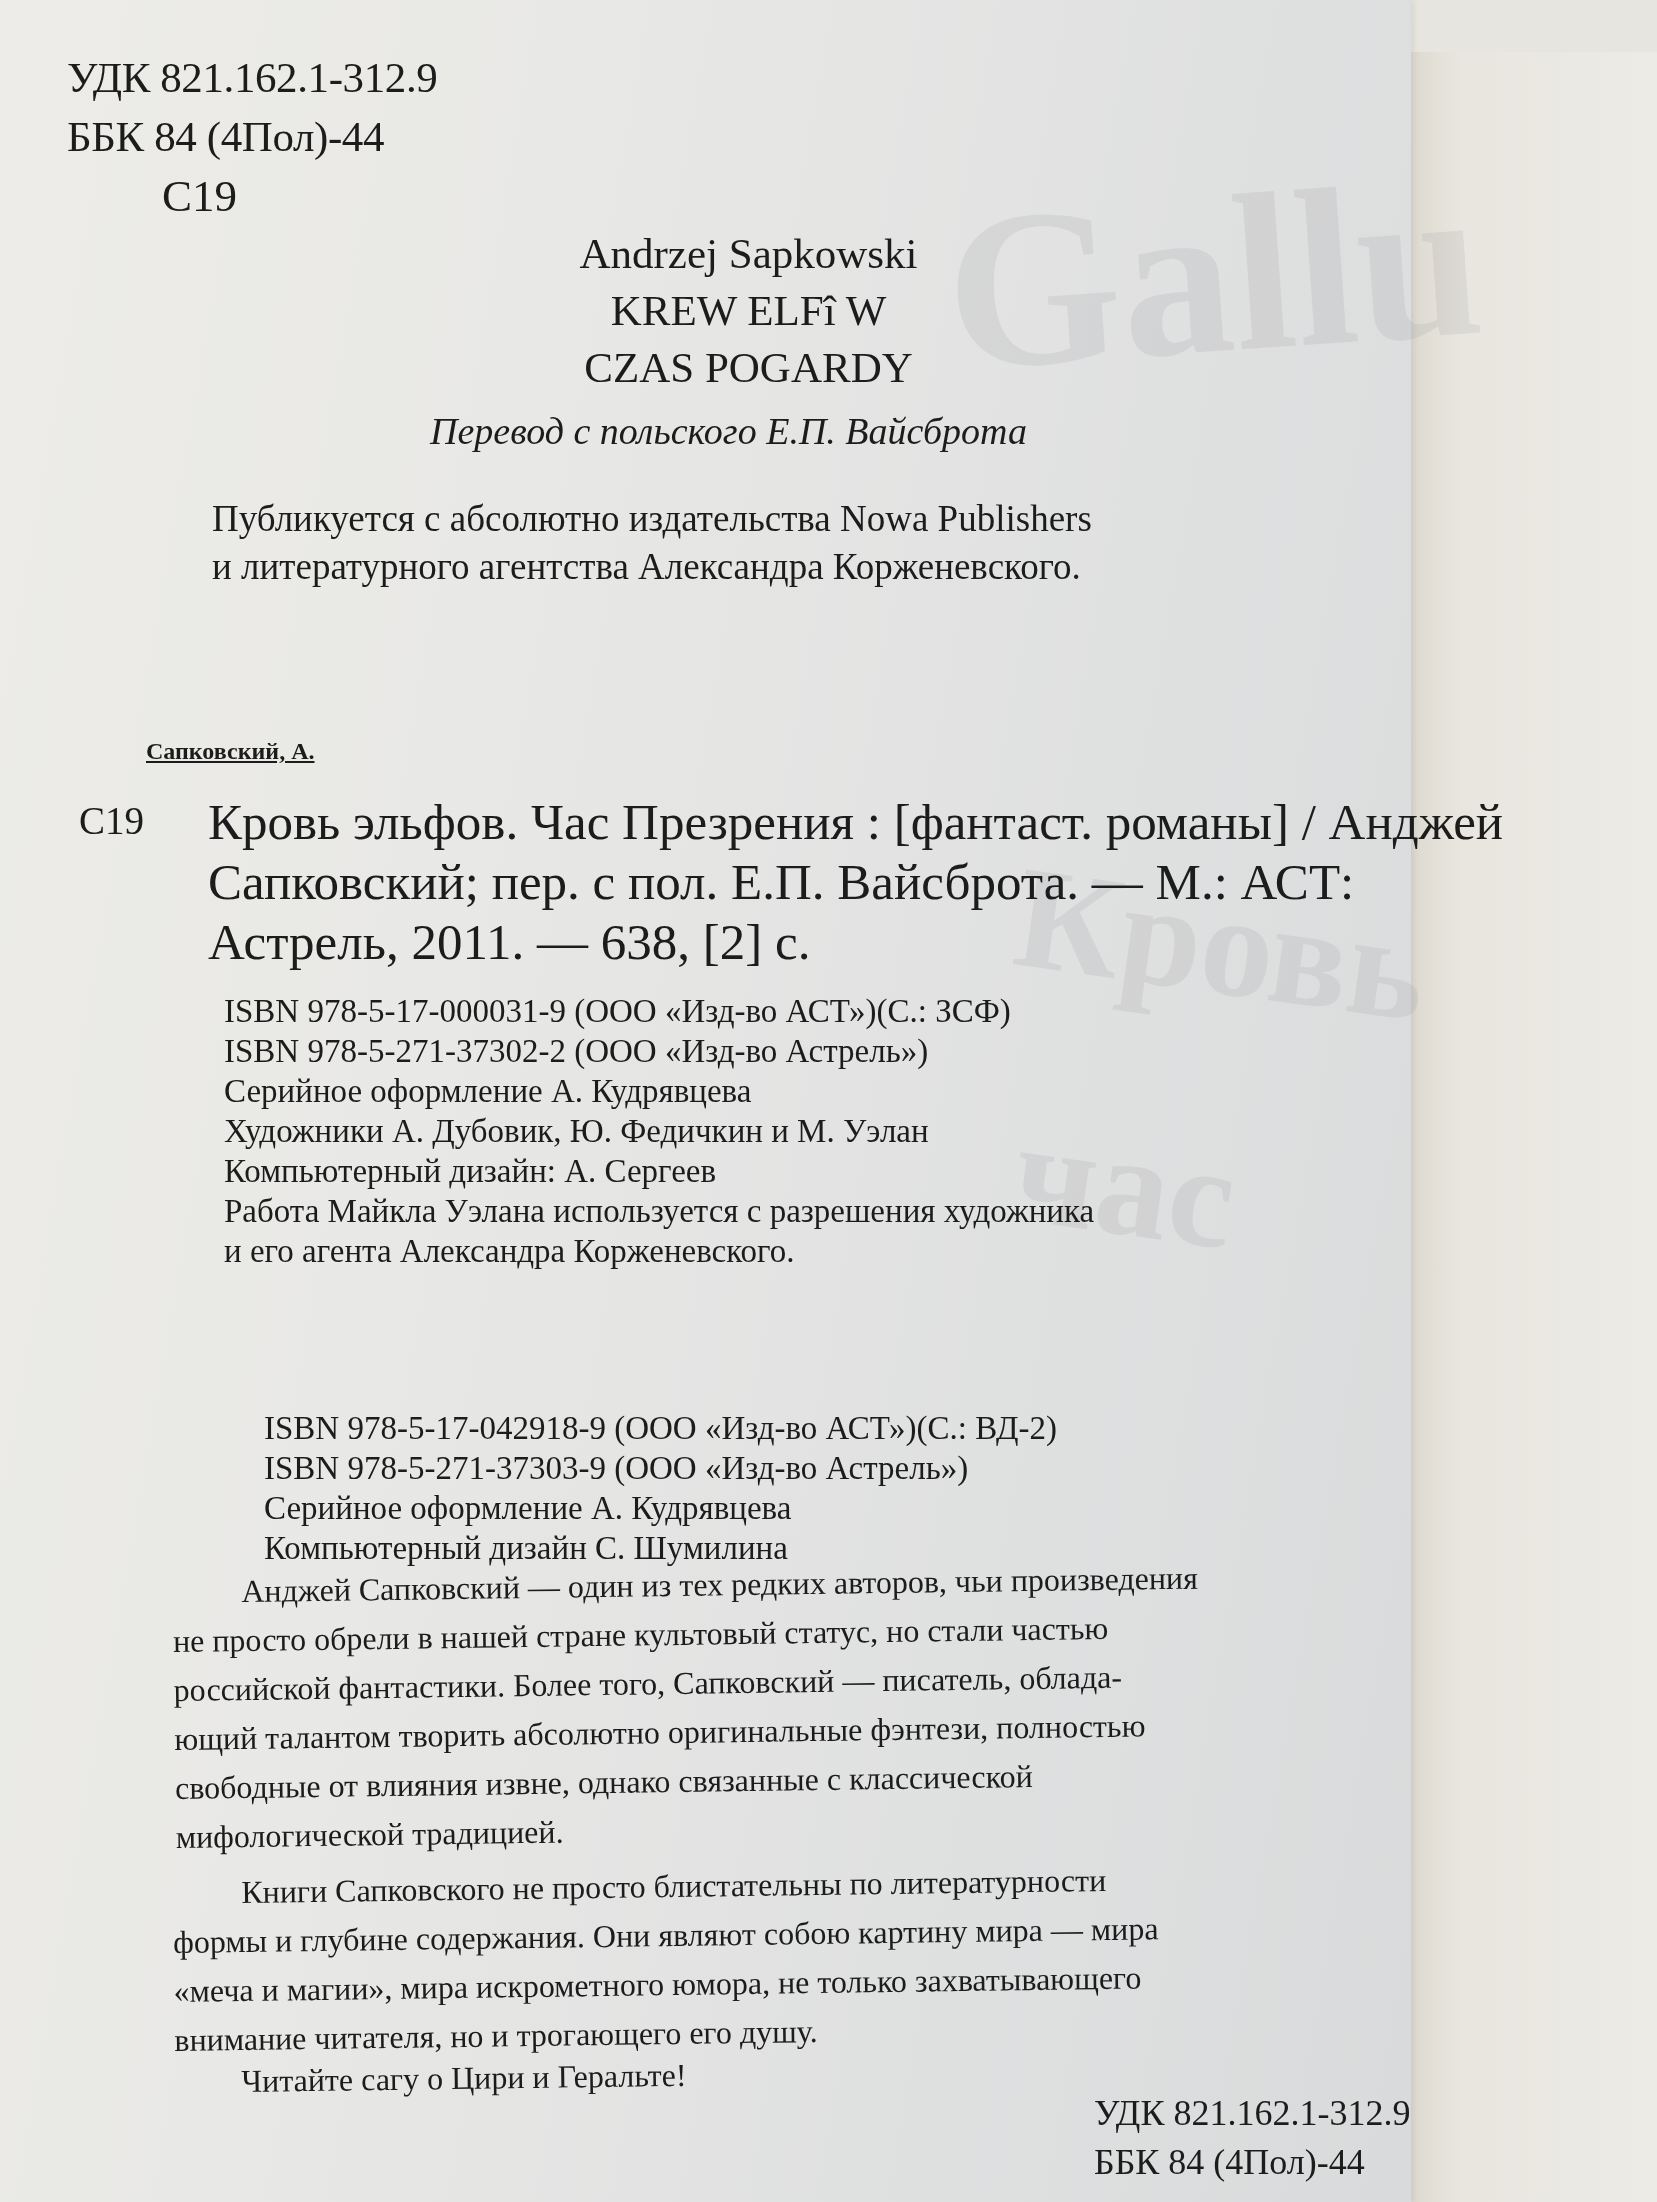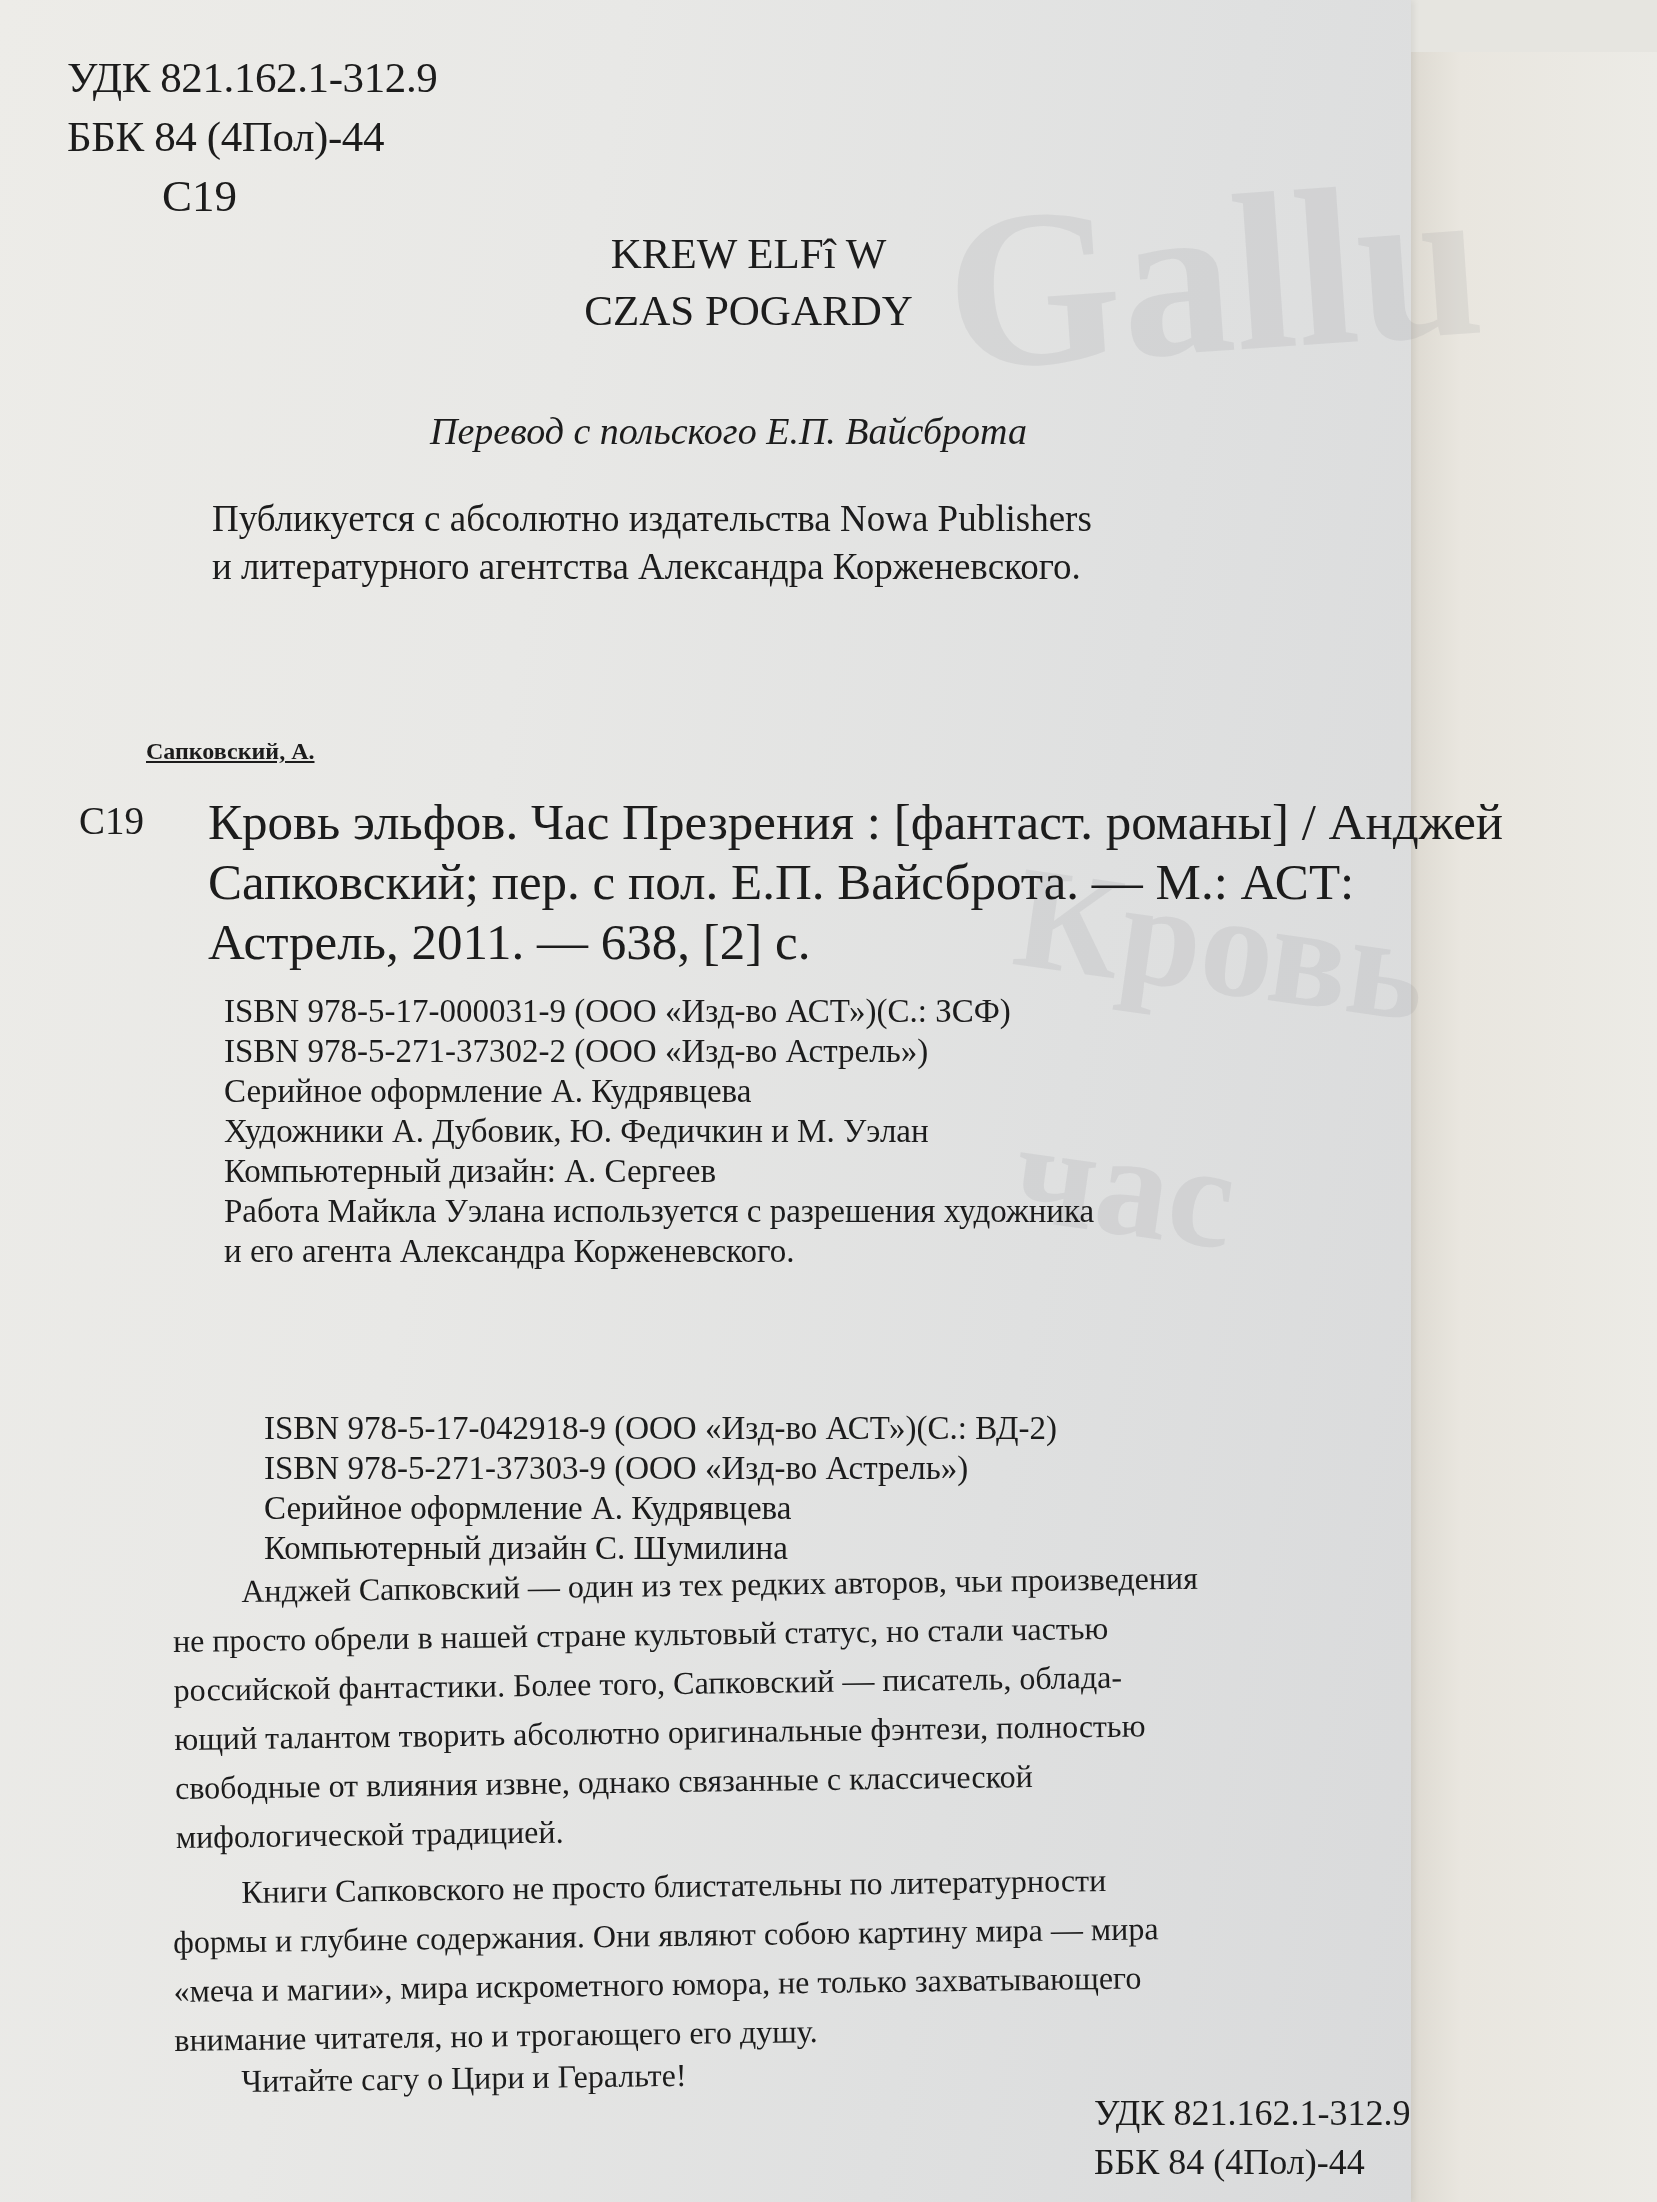--- a/index.html
+++ b/index.html
@@ -94,20 +94,21 @@
 
   <div class="ghost g1">Gallu</div>
   <div class="ghost g2">Кровь</div>
   <div class="ghost g3">час</div>
 
   <div class="abs code-top code-udk">УДК 821.162.1-312.9</div>
   <div class="abs code-top code-bbk">ББК 84 (4Пол)-44</div>
   <div class="abs code-c19">С19</div>
 
   <div class="title-block">
+    <div>Andrzej Sapkowski</div>
     <div>KREW ELFî  W</div>
     <div>CZAS POGARDY</div>
   </div>
 
   <div class="translation">Перевод с польского Е.П. Вайсброта</div>
 
   <div class="permission">
     <div>Публикуется с абсолютно издательства Nowa Publishers</div>
     <div>и литературного агентства Александра Корженевского.</div>
   </div>

